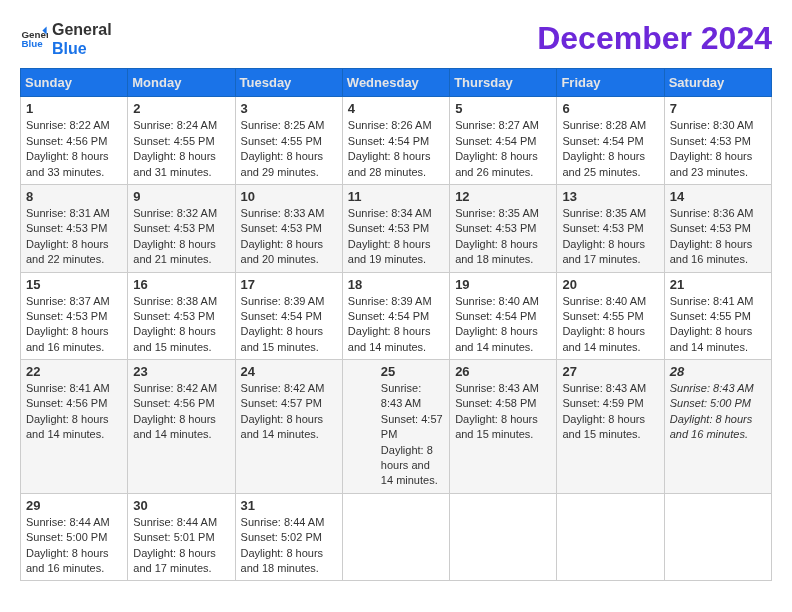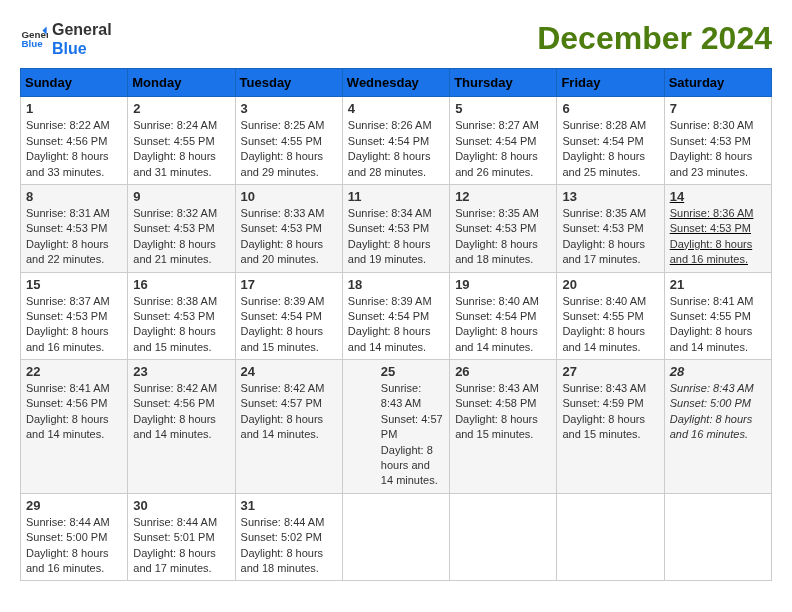--- a/index.html
+++ b/index.html
@@ -24,34 +24,34 @@
     .logo-icon {
       width: 28px;
       height: 28px;
     }
     .title-section {
       text-align: right;
     }
     .month-title {
       font-size: 32px;
       font-weight: bold;
-      color: #4d7c0f;
+      color: #6d28d9;
     }
     .location {
       font-size: 14px;
       color: #555;
     }
     .calendar {
       width: 100%;
       border-collapse: collapse;
       font-size: 11px;
     }
     .calendar th {
       background: #1a73e8;
-      color: #000000;
+      color: #e5e5e5;
       padding: 6px 4px;
       text-align: left;
       font-size: 13px;
       font-weight: bold;
       border: 1px solid #1565c0;
     }
     .calendar td {
       border: 1px solid #ccc;
       vertical-align: top;
       padding: 4px 5px;
@@ -159,21 +159,21 @@
           <div class="day-info">Sunrise: 8:34 AM<br>Sunset: 4:53 PM<br>Daylight: 8 hours and 19 minutes.</div>
         </td>
         <td style="background: rgb(245, 245, 245);">
           <span class="day-number">12</span>
           <div class="day-info">Sunrise: 8:35 AM<br>Sunset: 4:53 PM<br>Daylight: 8 hours and 18 minutes.</div>
         </td>
         <td style="background: rgb(245, 245, 245);">
           <span class="day-number">13</span>
           <div class="day-info">Sunrise: 8:35 AM<br>Sunset: 4:53 PM<br>Daylight: 8 hours and 17 minutes.</div>
         </td>
-        <td style="background: rgb(245, 245, 245); text-decoration: underline;">
+        <td style="background: rgb(245, 245, 245);">
           <span class="day-number">14</span>
           <div class="day-info">Sunrise: 8:36 AM<br>Sunset: 4:53 PM<br>Daylight: 8 hours and 16 minutes.</div>
         </td>
       </tr>
       <tr>
         <td>
           <span class="day-number">15</span>
           <div class="day-info">Sunrise: 8:37 AM<br>Sunset: 4:53 PM<br>Daylight: 8 hours and 16 minutes.</div>
         </td>
         <td>

